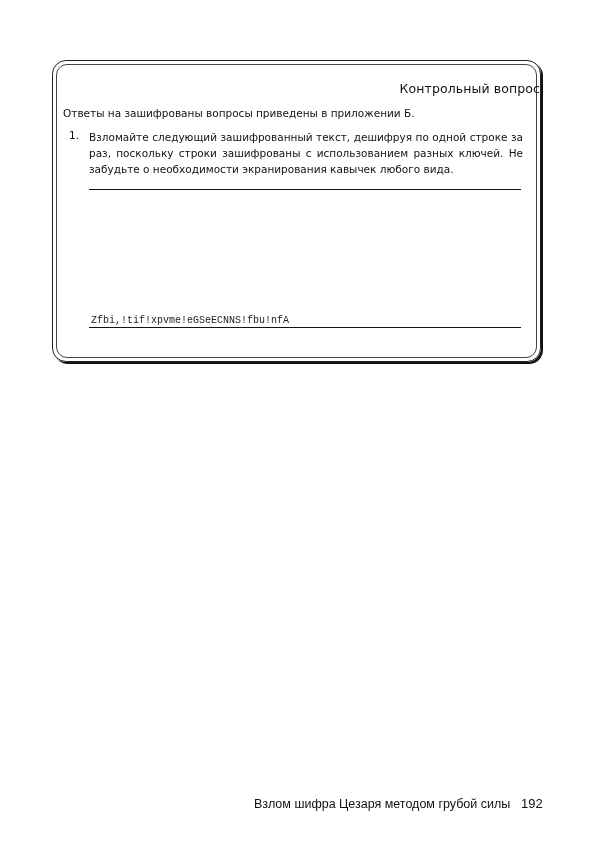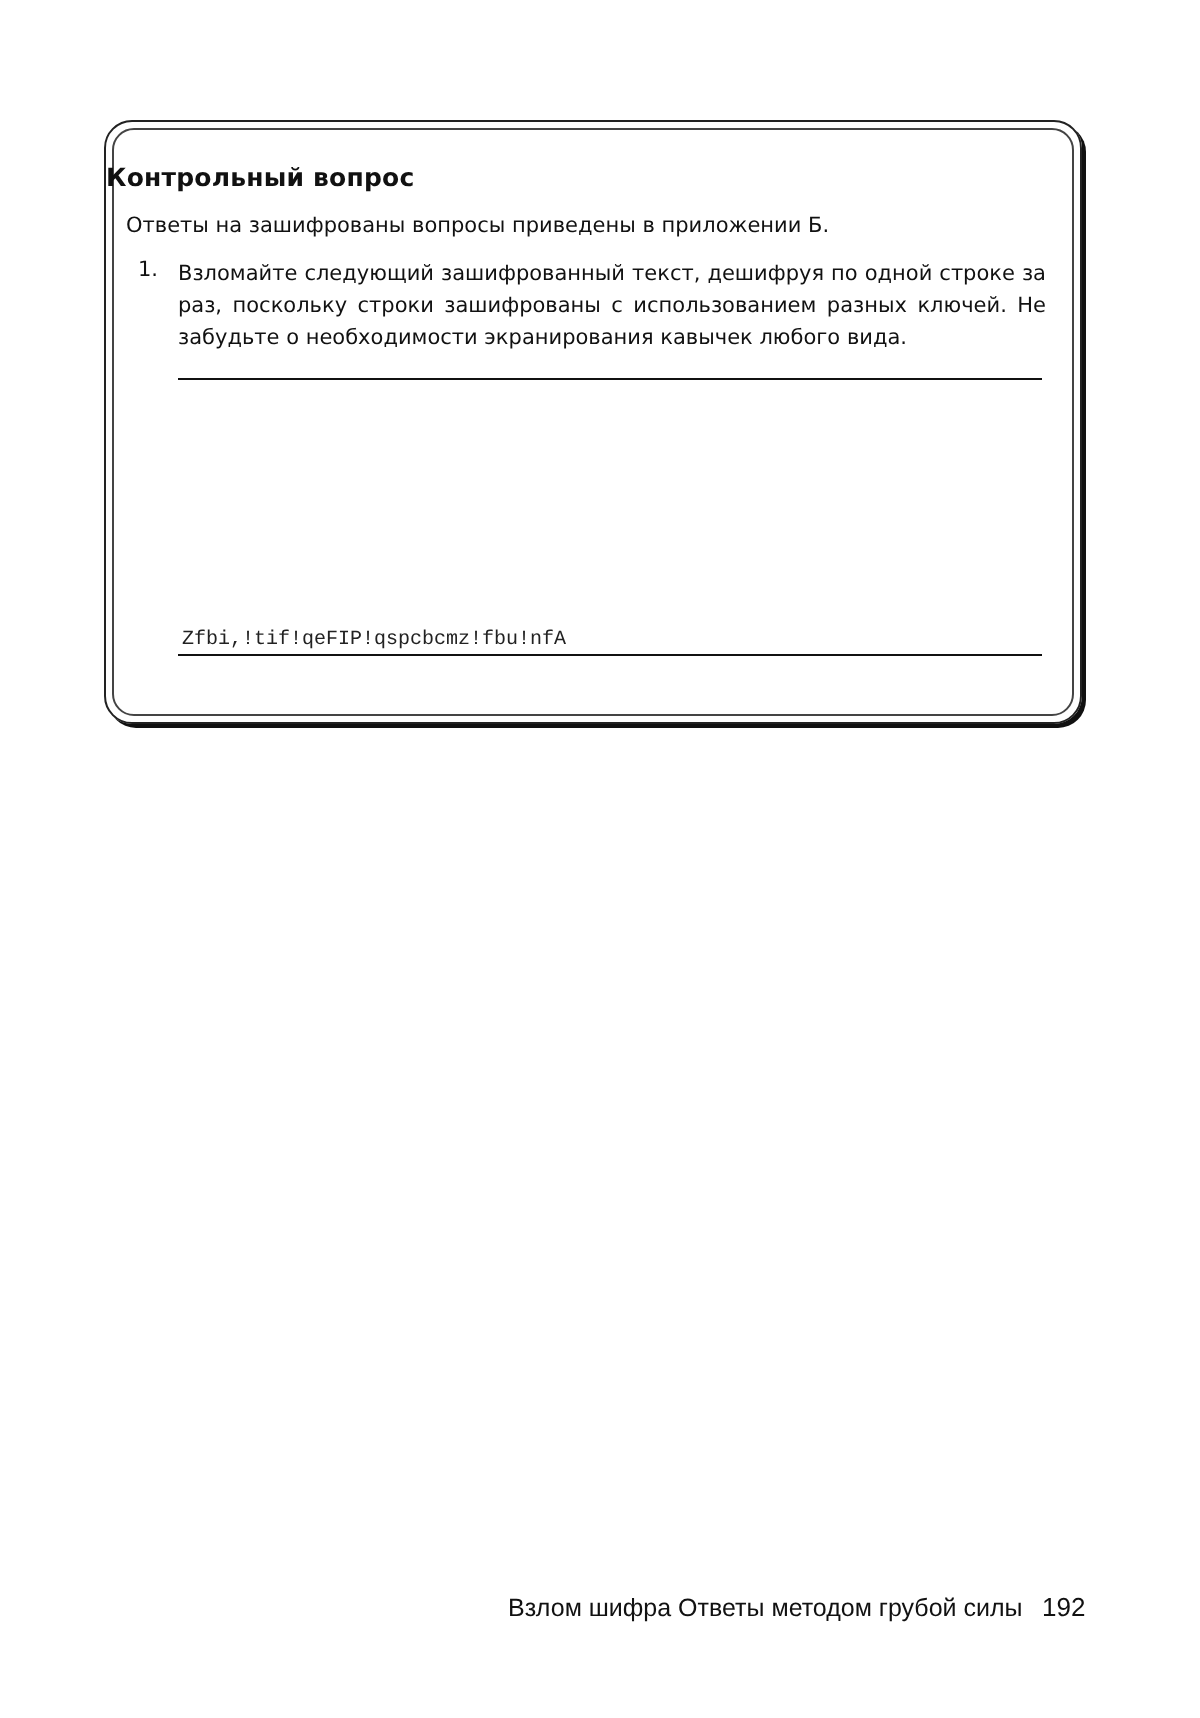--- a/index.html
+++ b/index.html
@@ -12,22 +12,22 @@
     position: absolute; left: 52px; top: 60px; width: 489px; height: 302px;
     border: 1.5px solid #222; border-radius: 14px;
     box-shadow: 2px 2px 0 0 #111;
     box-sizing: border-box;
   }
   .box-inner {
     position: absolute; left: 3px; top: 3px; right: 3px; bottom: 3px;
     border: 1px solid #444; border-radius: 11px;
   }
   .box-title {
-    position: absolute; left: 0; right: 0; top: 20px; text-align: left;
-    font-weight: bold; font-size: 12.5px; letter-spacing: 0.1px;
+    position: absolute; left: 0; right: 0; top: 20px; text-align: right;
+    font-weight: normal; font-size: 12.5px; letter-spacing: 0.1px;
   }
   .intro {
     position: absolute; left: 10px; top: 46px; font-size: 10.5px;
   }
   .q-num {
     position: absolute; left: 16px; top: 68px; font-size: 10.5px;
   }
   .q-text {
     position: absolute; left: 36px; top: 68px; width: 434px;
     font-size: 10.5px; line-height: 16px; text-align: justify;
@@ -57,18 +57,18 @@
 </head>
 <body>
 
 <div class="box">
   <div class="box-inner"></div>
   <div class="box-title">Контрольный вопрос</div>
   <div class="intro">Ответы на зашифрованы вопросы приведены в приложении Б.</div>
   <div class="q-num">1.</div>
   <div class="q-text">Взломайте следующий зашифрованный текст, дешифруя по одной строке за раз, поскольку строки зашифрованы с использованием разных ключей. Не забудьте о необходимости экранирования кавычек любого вида.</div>
   <div class="rule top"></div>
-  <div class="code g3">Zfbi,!tif!qeFIP!qspcbcmz!fbu!nfA</div>
+  <div class="code g3">Zfbi,!tif!xpvme!eGSeECNNS!fbu!nfA</div>
   <div class="rule bottom"></div>
 </div>
 
-<div class="footer">Взлом шифра Ответы методом грубой силы</div>
+<div class="footer">Взлом шифра Цезаря методом грубой силы</div>
 <div class="page-num">192</div>
 
 </body></html>

